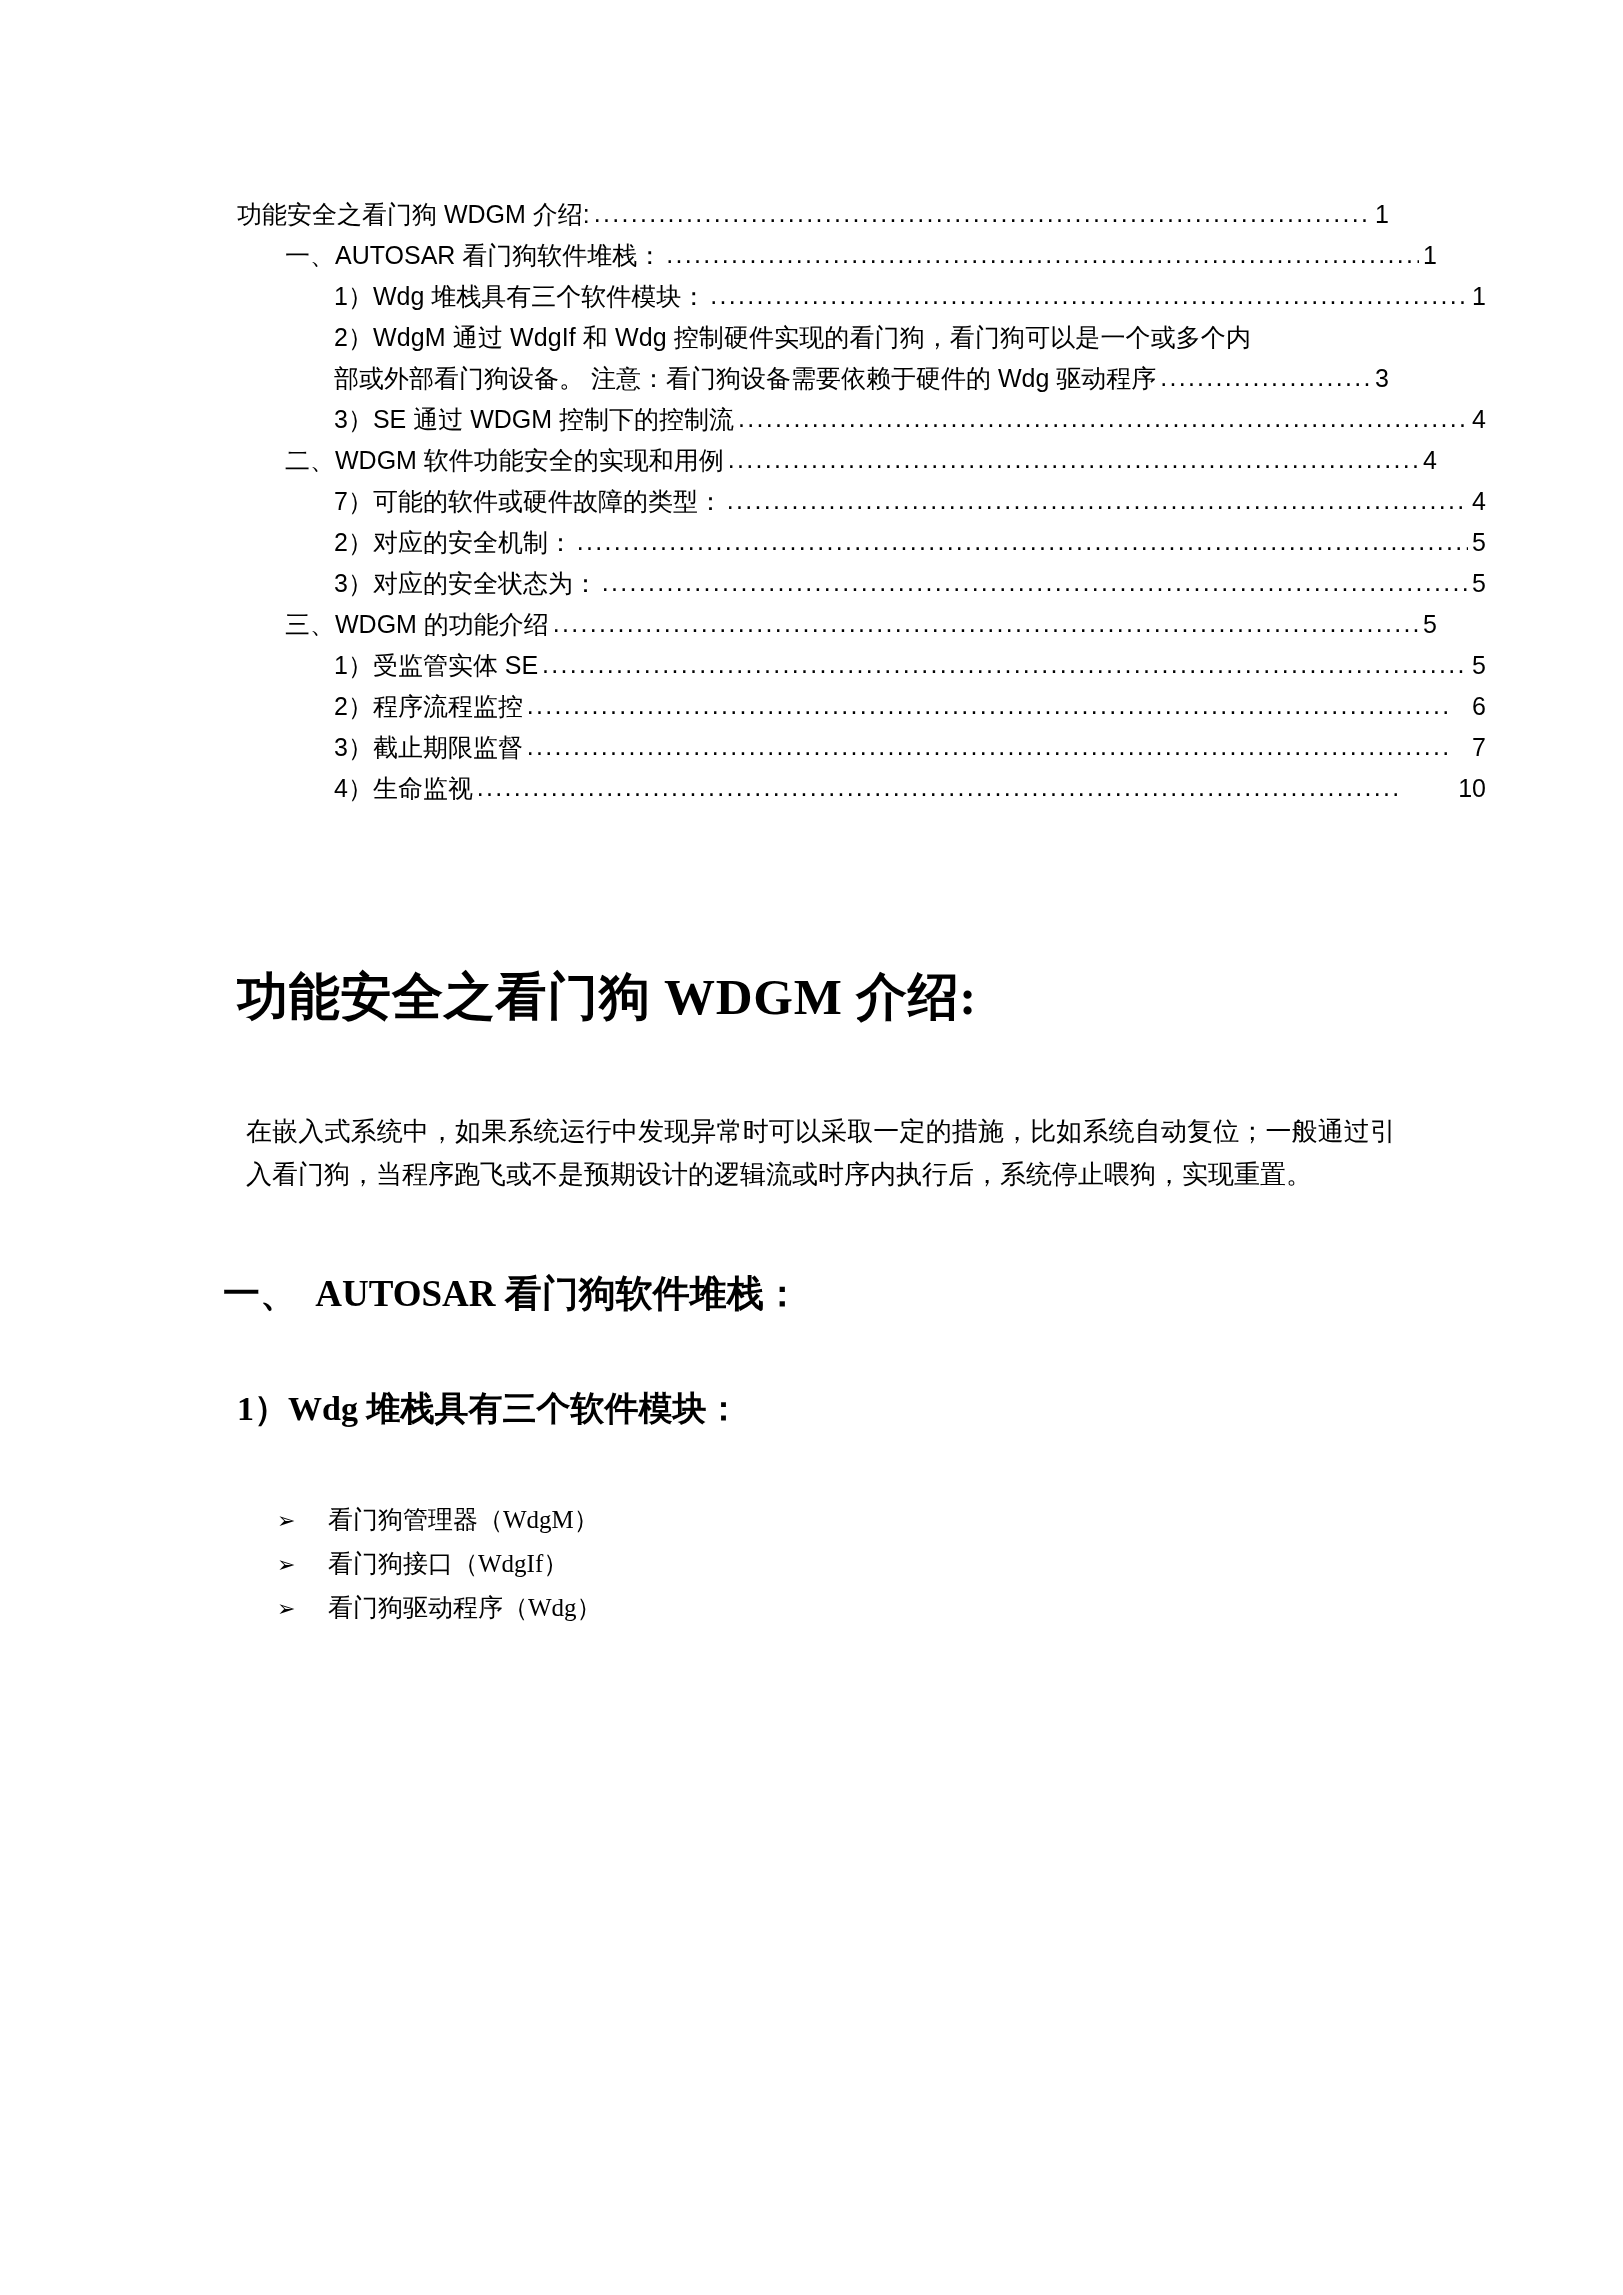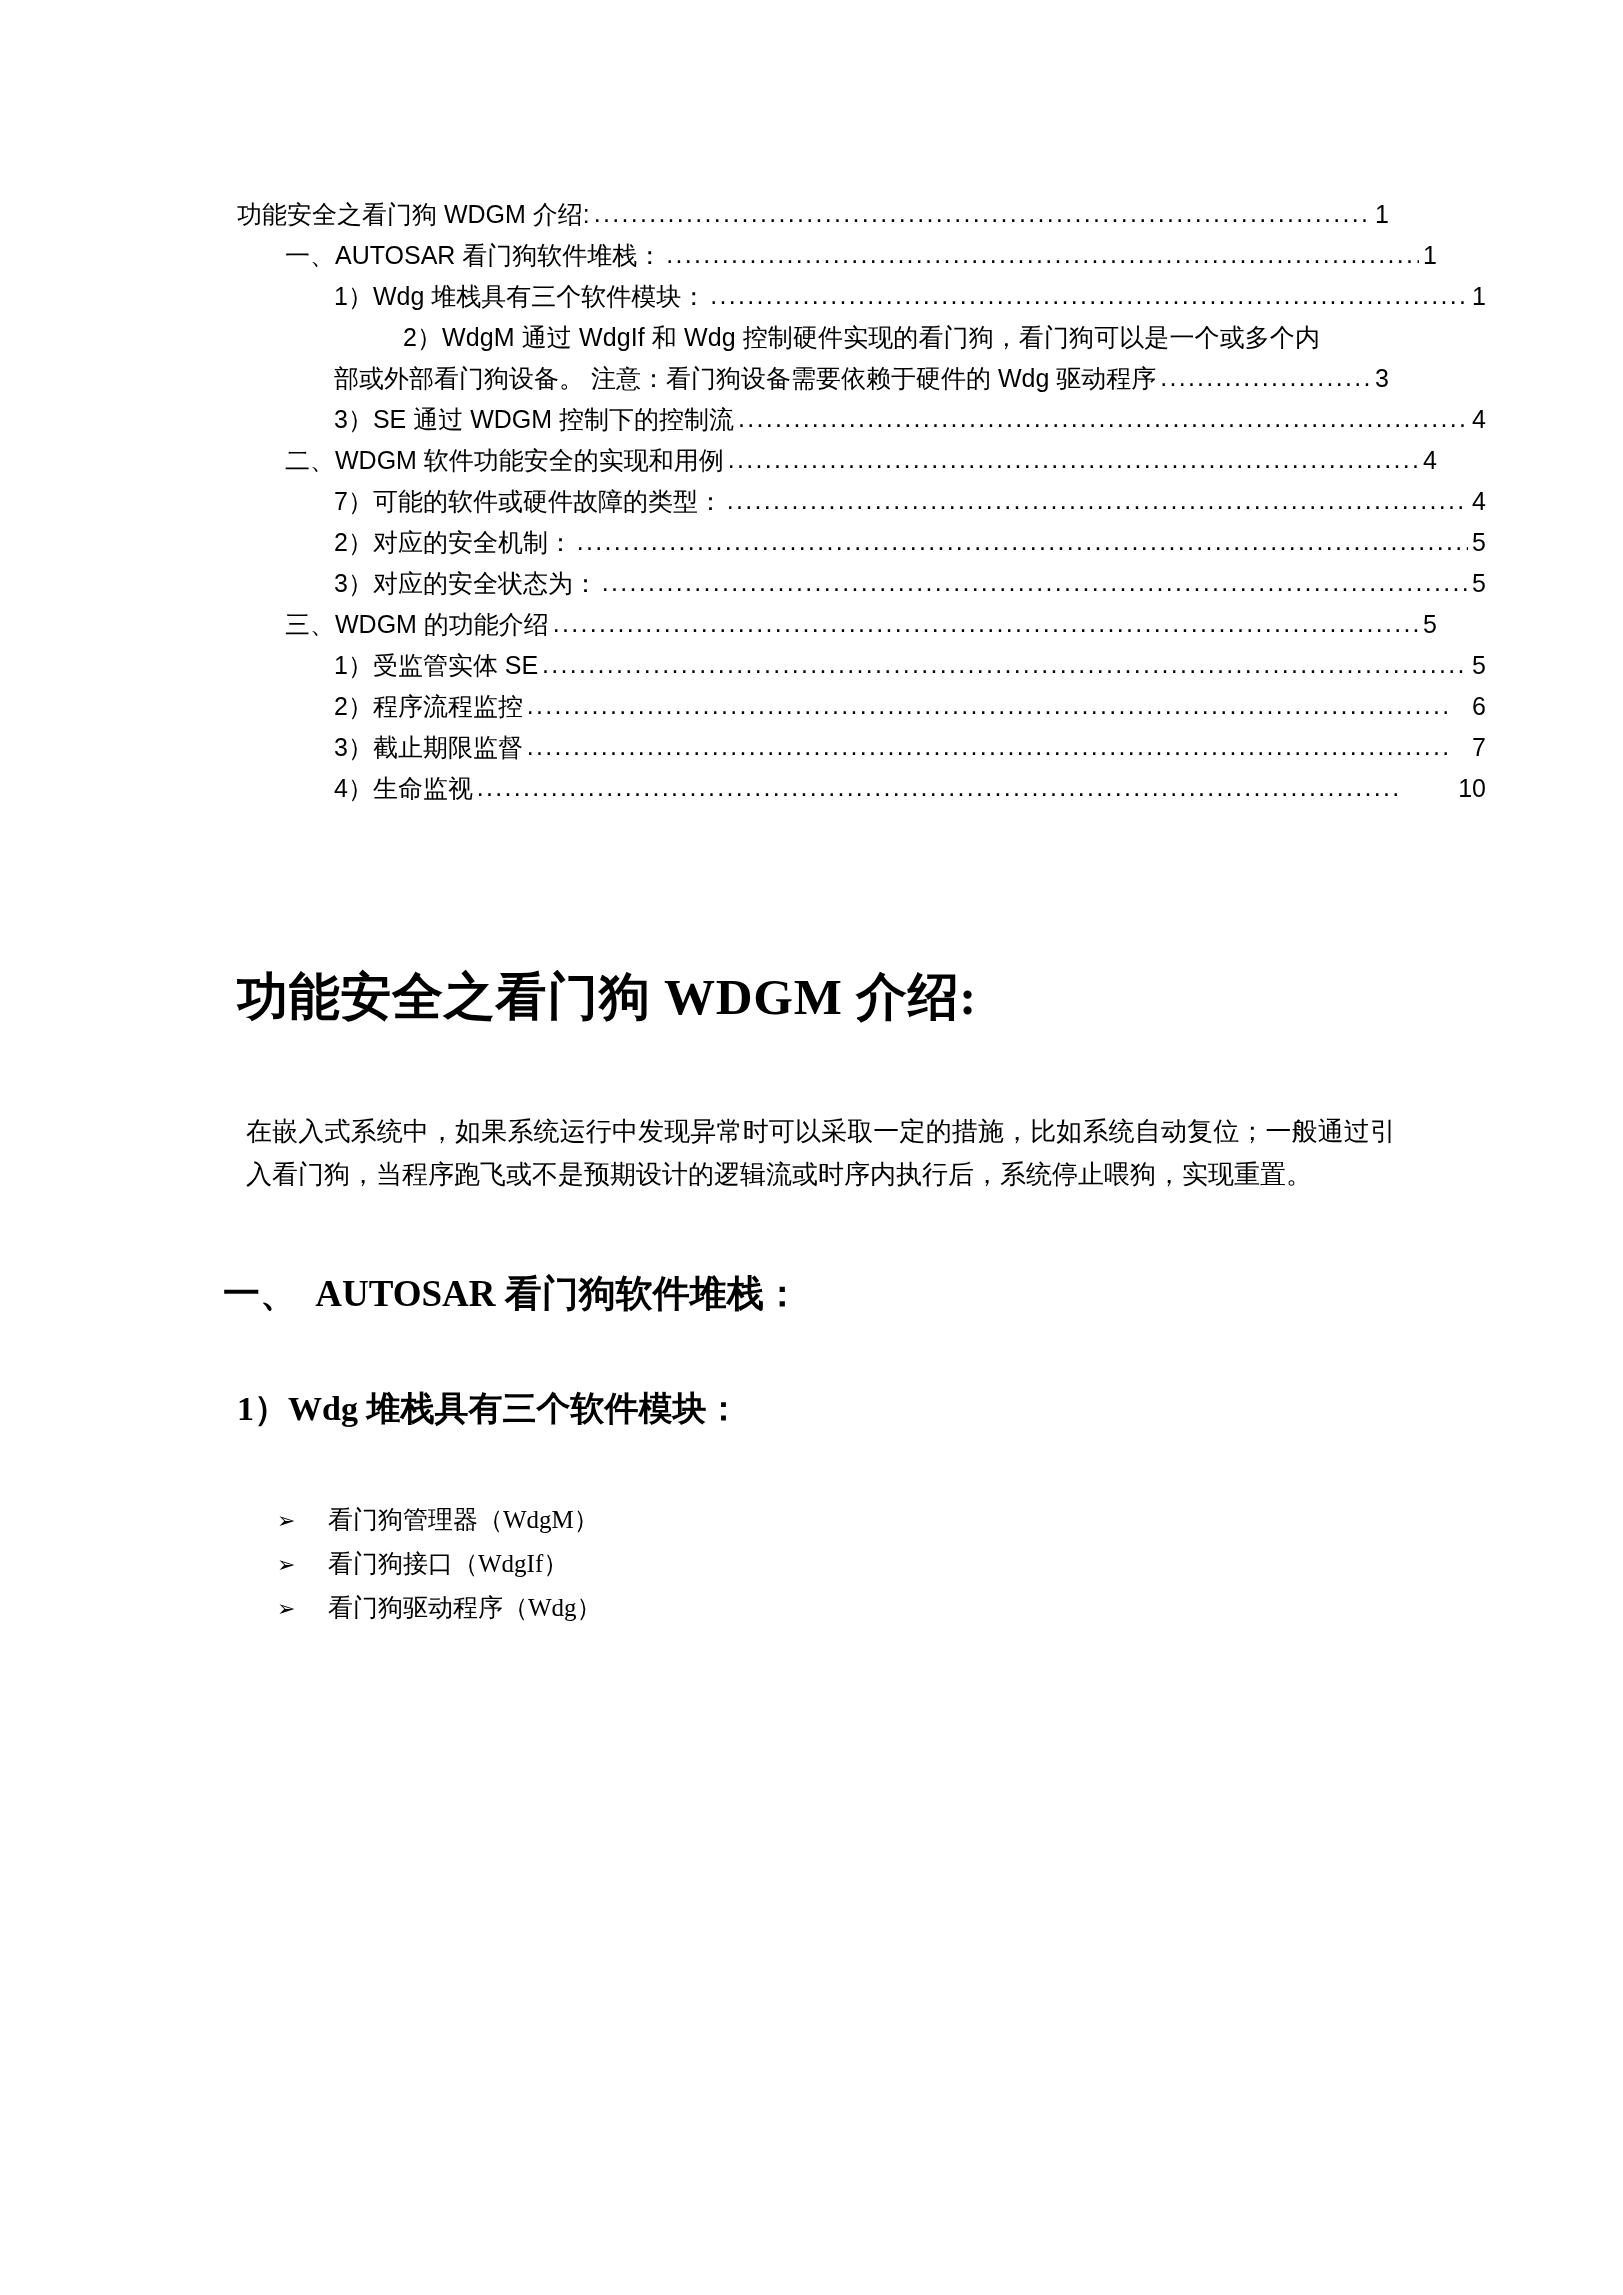--- a/index.html
+++ b/index.html
@@ -67,21 +67,20 @@
     width: calc(100% - 97px);
     font-family: "Liberation Sans", "DejaVu Sans", sans-serif;
     font-size: 25px;
     line-height: 41px;
     color: #000;
   }
   .toc-entry-wrap .line1 {
     display: block;
     white-space: nowrap;
     letter-spacing: 0.1px;
-    text-align: center;
   }
   .toc-entry-wrap .line2 {
     display: flex;
     align-items: center;
     width: 100%;
     white-space: nowrap;
   }
   .toc-entry-wrap .line2 .toc-text { flex: 0 0 auto; padding-right: 3.9px; }
   .toc-entry-wrap .line2 .toc-dots {
     flex: 1 1 auto; overflow: hidden; white-space: nowrap;

